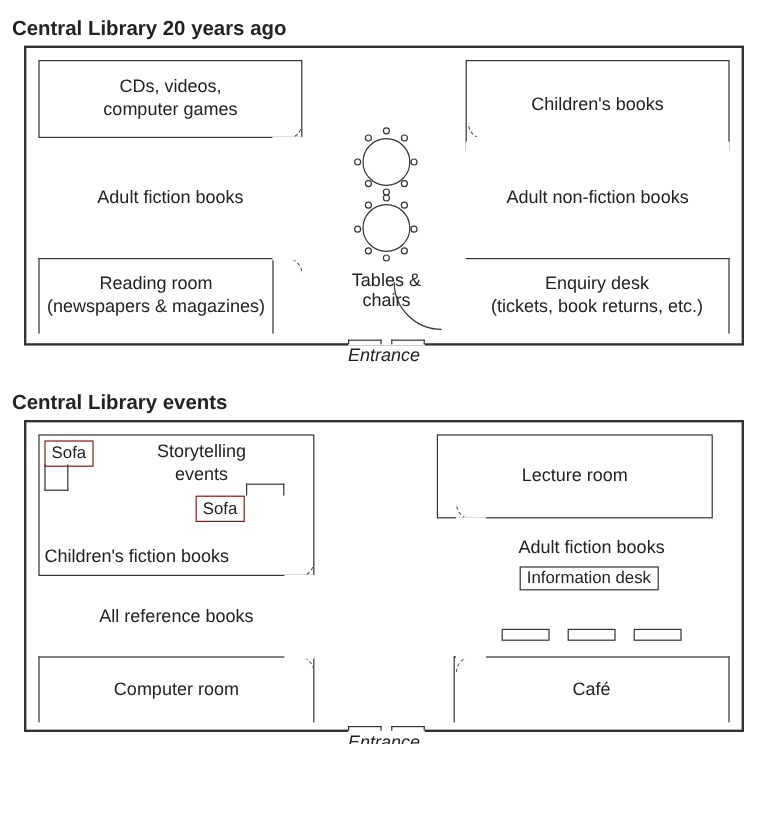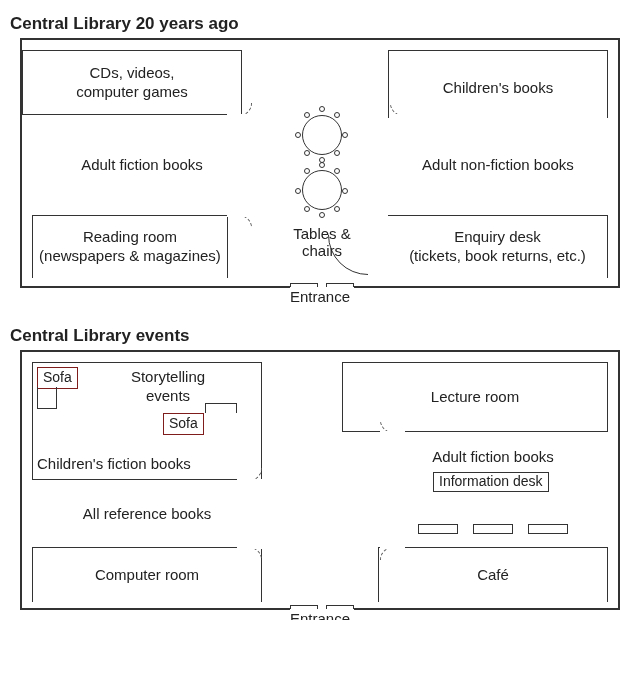--- a/index.html
+++ b/index.html
@@ -44,20 +44,21 @@
     background: #fff;
     height: 4px;
   }
   .entrance-label {
     position: absolute;
     width: 100%;
     text-align: center;
     font-size: 15px;
     top: 100%;
     padding-top: 2px;
+    font-style: italic;
   }
   
   .door {
     position: absolute;
     width: 26px;
     height: 26px;
     border: 1px dashed #555;
     border-radius: 50%;
     background: transparent;
   }
@@ -109,21 +110,21 @@
     background:#fff;
   }
 </style>
 </head>
 <body>
 
 <div class="title">Central Library 20 years ago</div>
 
 <div class="plan plan1">
 
-  <div class="room" style="left:0; top:10px; width:220px; height:65px;align-items:center;">
+  <div class="room" style="left:10px; top:10px; width:220px; height:65px;align-items:center;">
     <span style="white-space:pre-line">CDs, videos,
 computer games</span>
   </div>
   <div class="room no-border" style="left:10px; top:78px; width:220px; height:95px;">
     <span>Adult fiction books</span>
   </div>
   <div class="room" style="left:10px; top:175px; width:196px; height:63px; border-bottom:none;">
     <span style="white-space:pre-line">Reading room
 (newspapers &amp; magazines)</span>
   </div>
@@ -199,21 +200,21 @@
   </div>
 
   <div class="room no-border" style="left:10px; top:132px; width:230px; height:60px;">
     <span>All reference books</span>
   </div>
 
   <div class="room" style="left:10px; top:195px; width:230px; height:55px; border-bottom:none;">
     <span>Computer room</span>
   </div>
 
-  <div class="room" style="right:10px; top:10px; width:266px; height:70px;">
+  <div class="room" style="right:24px; top:10px; width:230px; height:70px;">
     <span>Lecture room</span>
   </div>
 
   <div class="room no-border" style="right:10px; top:82px; width:230px; height:110px; display:block;">
     <div class="label" style="left:0; top:14px; width:230px;">Adult fiction books</div>
     <div class="small-box" style="left:55px; top:38px;">Information desk</div>
     <div class="ssm" style="left:40px; top:90px;"></div>
     <div class="ssm" style="left:95px; top:90px;"></div>
     <div class="ssm" style="left:150px; top:90px;"></div>
   </div>

